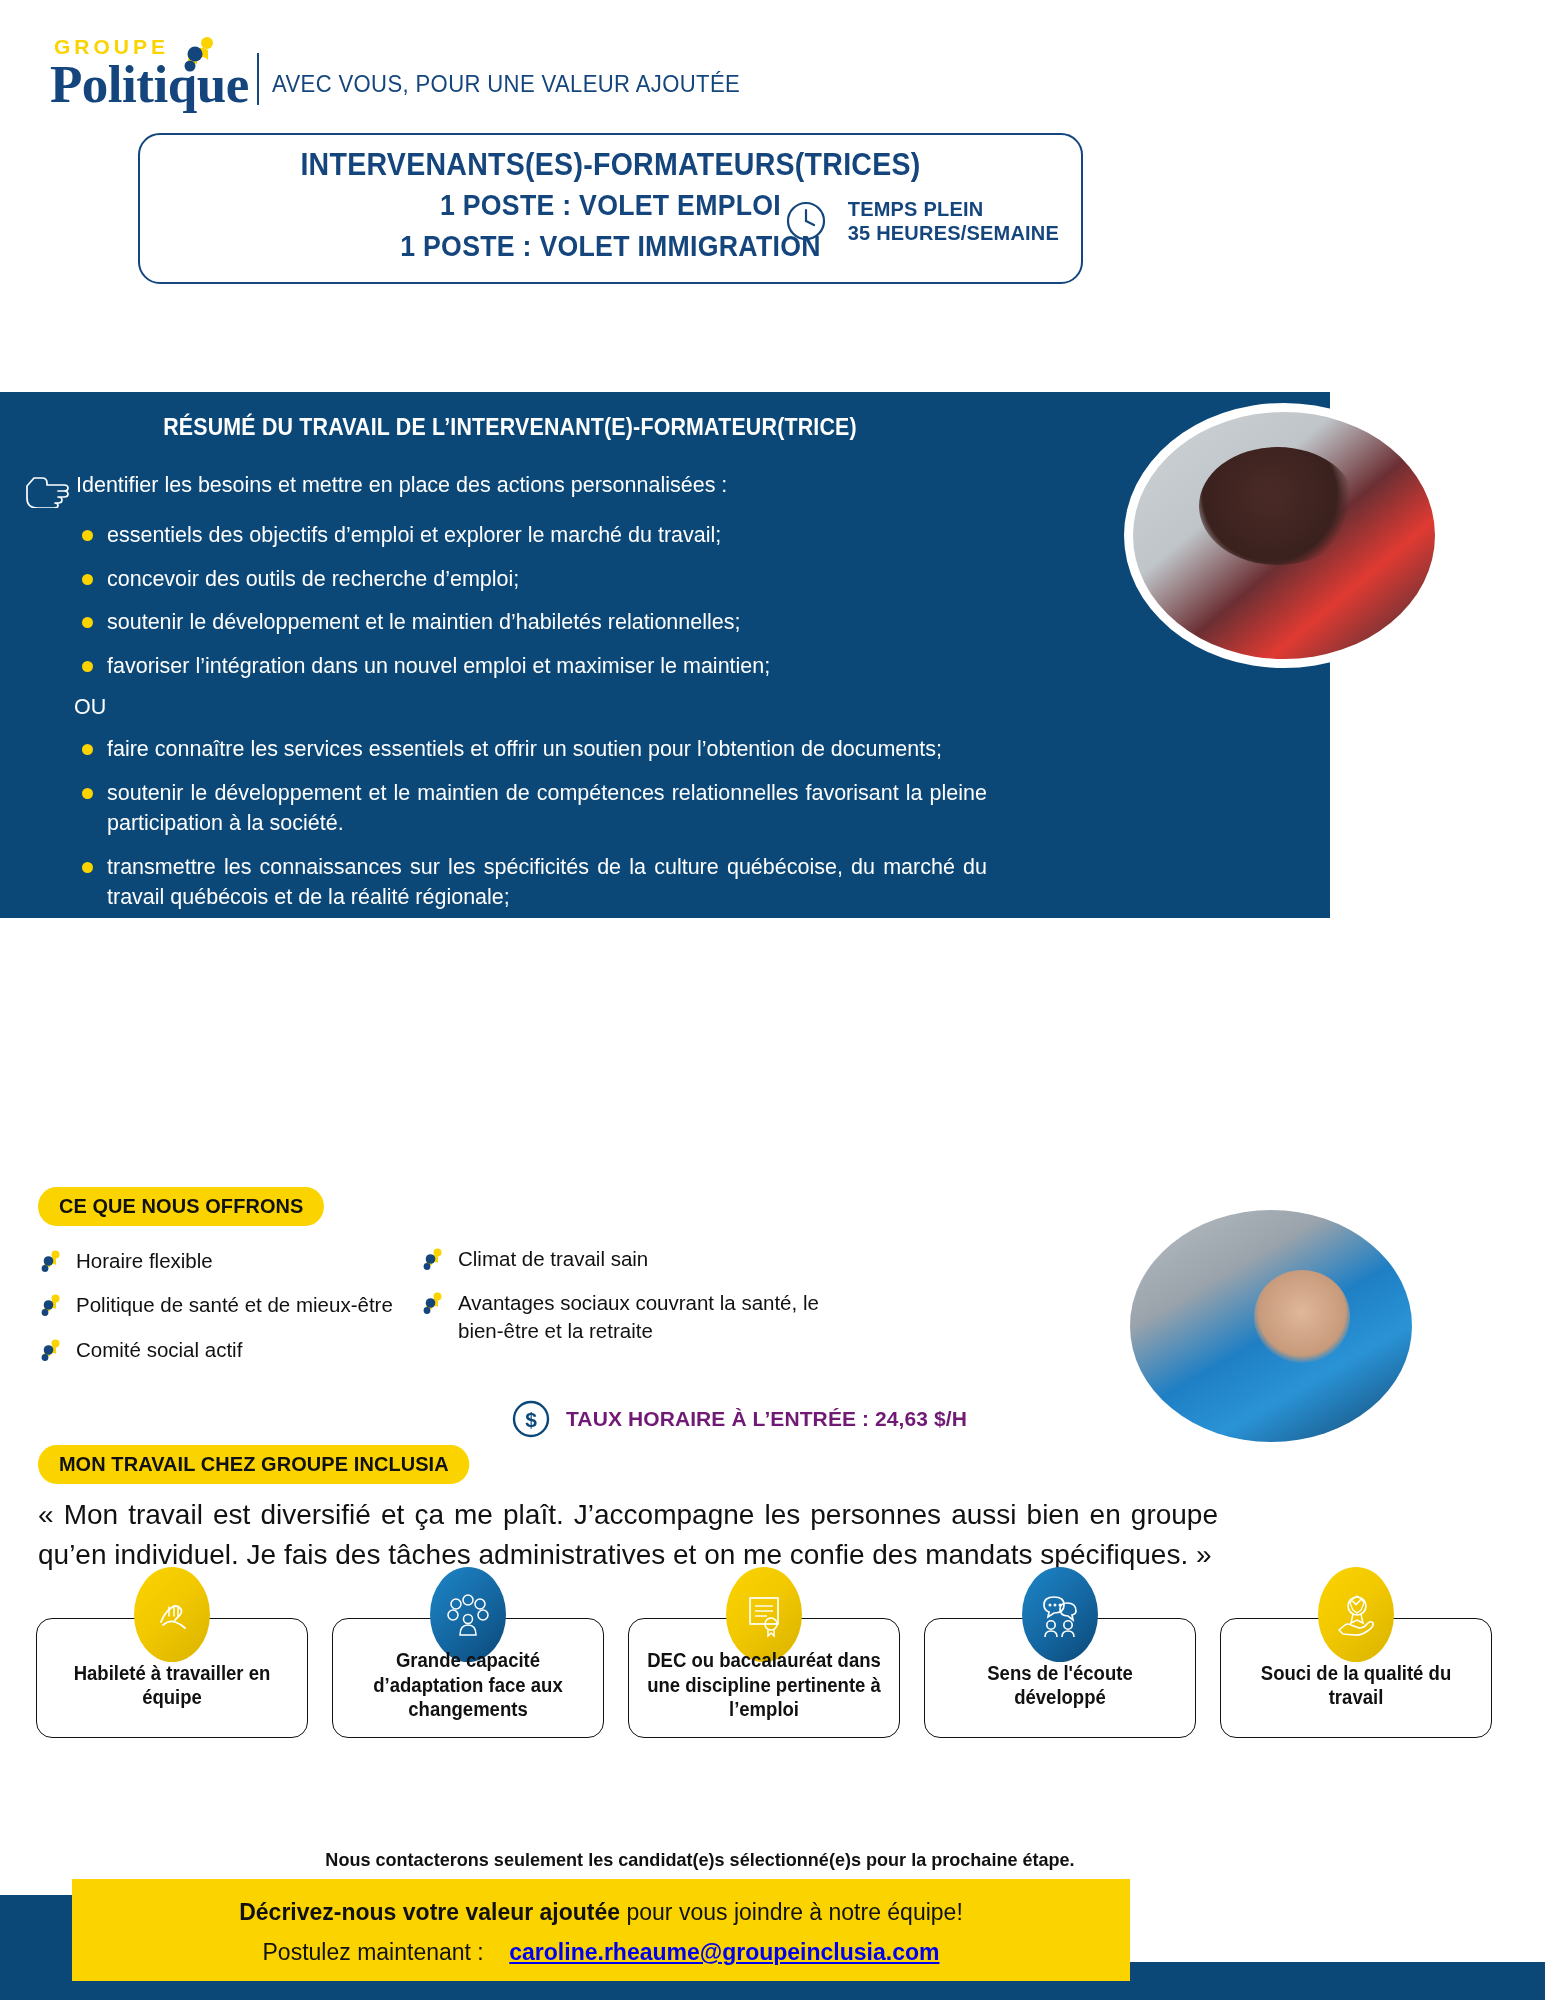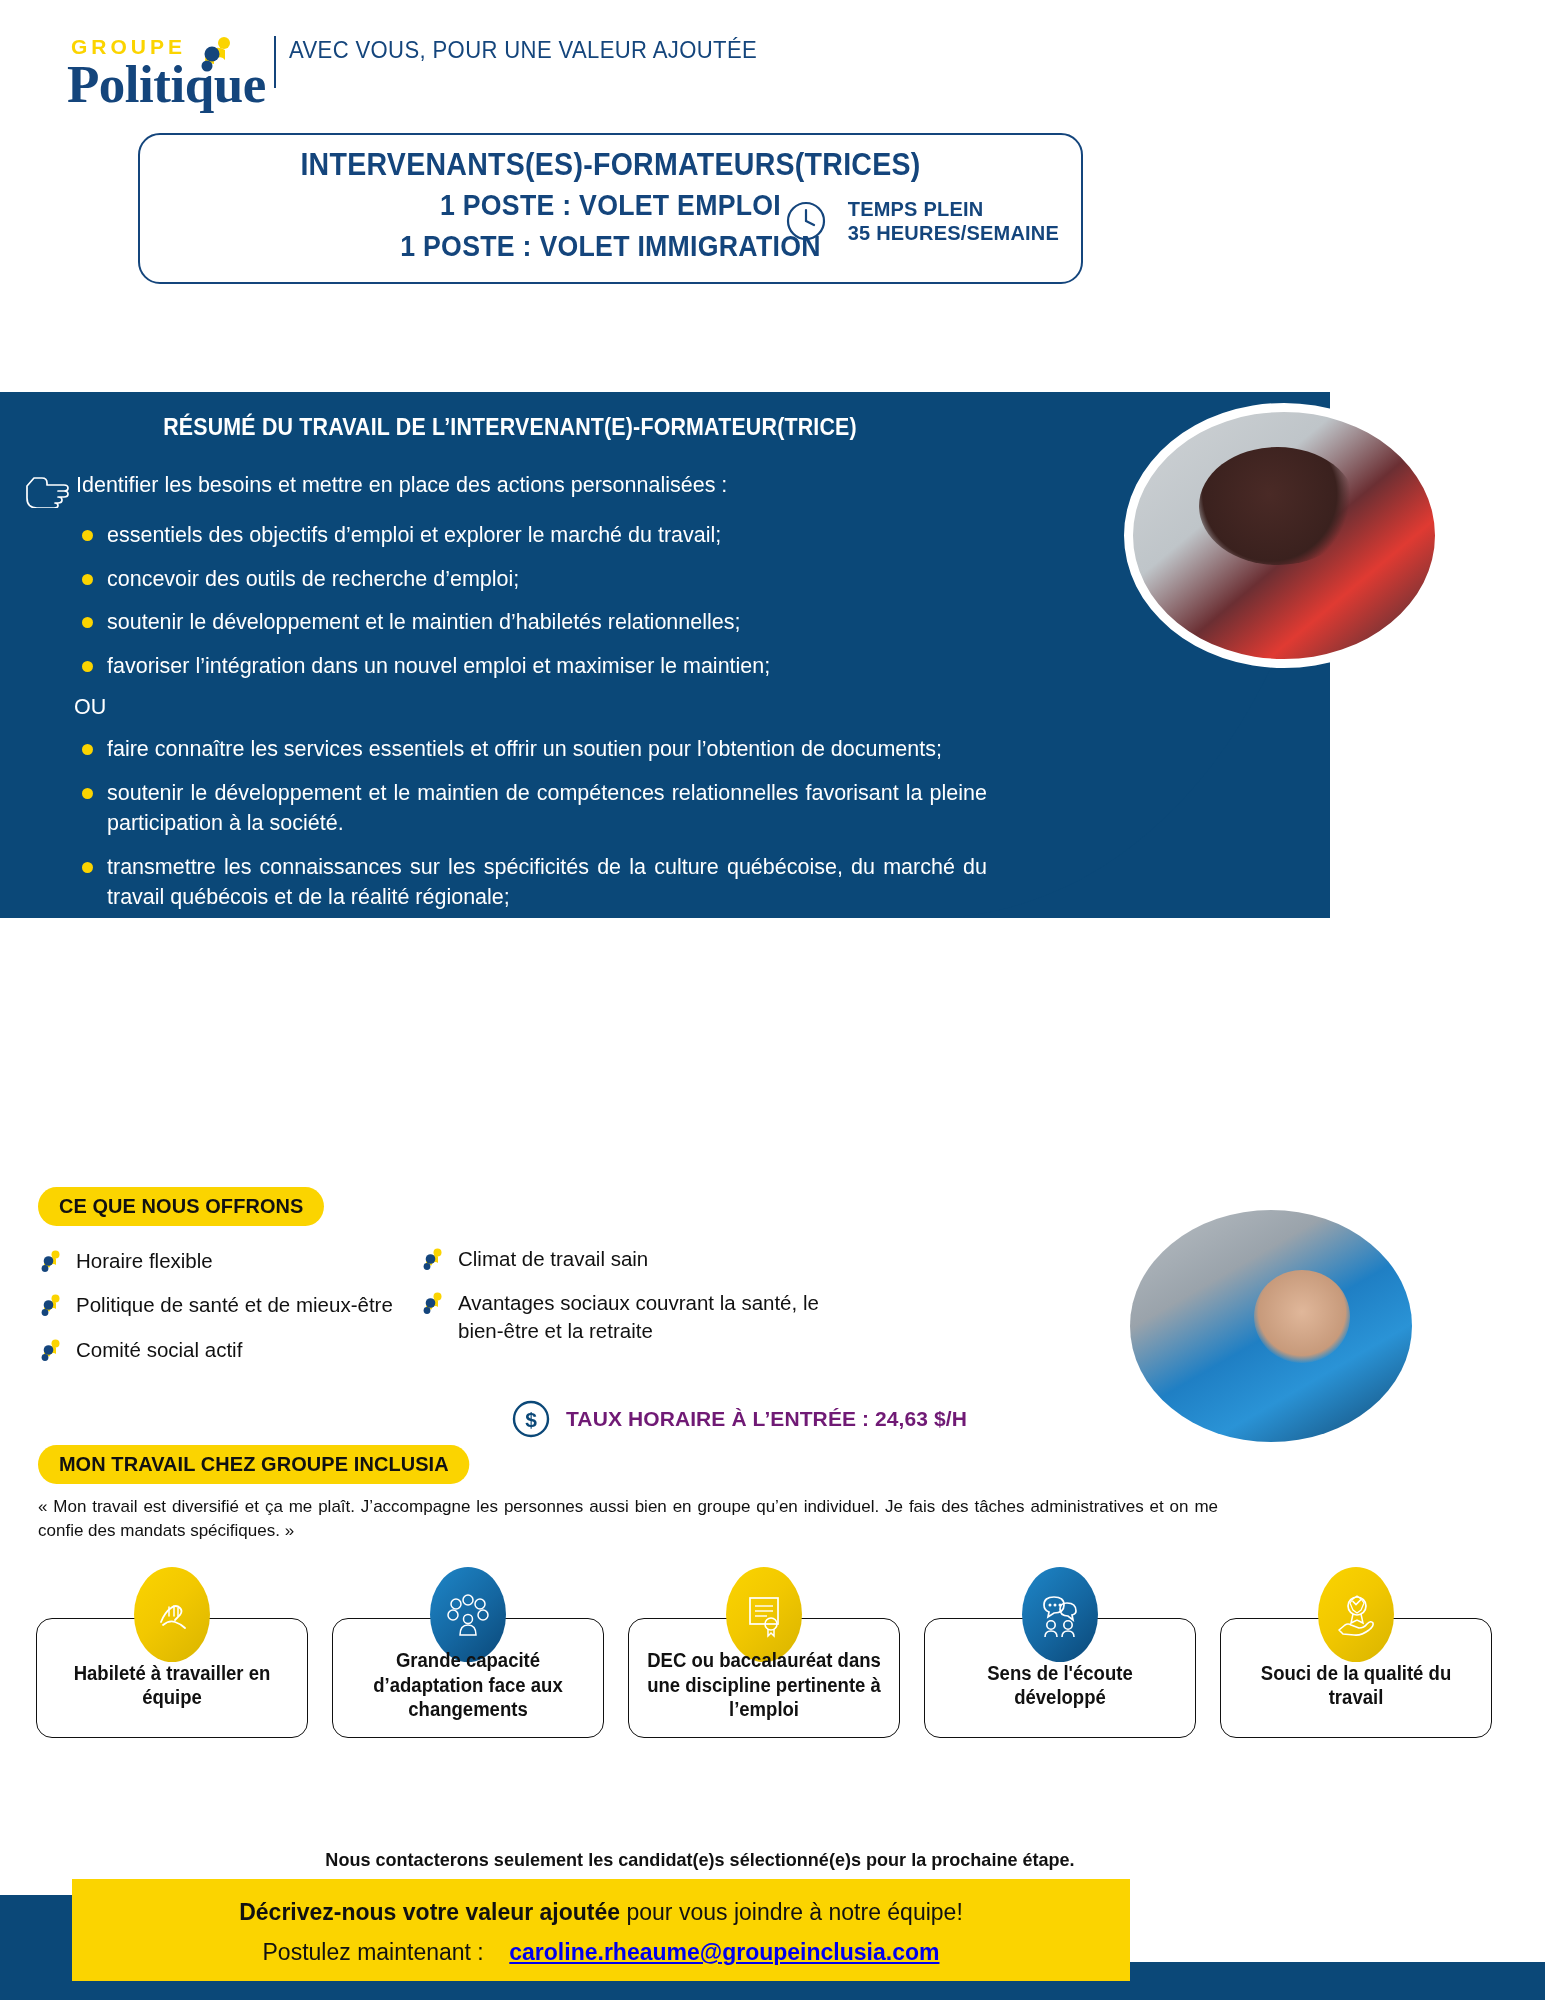--- a/index.html
+++ b/index.html
@@ -5,21 +5,21 @@
   * { box-sizing: border-box; margin: 0; padding: 0; }
   html, body {
     width: 1545px; height: 2000px;
     background: #ffffff;
     font-family: "Liberation Sans", sans-serif;
     overflow: hidden;
   }
   .page { position: relative; width: 1545px; height: 2000px; background:#fff; }
 
   
-  .header { position:absolute; left:67px; top:36px; display:flex; }
+  .header { position:absolute; left:50px; top:36px; display:flex; align-items:flex-end; }
   .logo-block { position:relative; }
   .logo-groupe {
     font-size: 21px; font-weight: 700; letter-spacing: 4.0px;
     color:#FBD400; line-height:1; margin-left:4px; margin-bottom:3px;
     font-family:"Liberation Sans", sans-serif;
   }
   .logo-name {
     font-family:"Liberation Serif", serif; font-weight:700;
     font-size:53px; color:#14457C; line-height:0.92; letter-spacing:-0.5px;
   }
@@ -118,21 +118,21 @@
   }
   .photo-mid::after{
     content:""; position:absolute; left:44%; top:26%; width:34%; height:40%;
     border-radius:50%; background:radial-gradient(circle at 50% 45%, #e0b79a 0%, #c79a7b 62%, rgba(199,154,123,0) 74%);
   }
 
   
   .testi-pill { position:absolute; left:38px; top:1445px; }
   .testi-body {
     position:absolute; left:38px; top:1495px; width:1180px;
-    color:#111; font-size:17px; line-height:1.42; text-align:justify;
+    color:#111; font-size:28px; line-height:1.42; text-align:justify;
   }
 
   
   .cards { position:absolute; left:36px; top:1618px; width:1480px; display:flex; gap:24px; }
   .card {
     position:relative; width:272px; height:120px; border:1.8px solid #111;
     border-radius:16px; background:#fff; display:flex; align-items:center; justify-content:center;
     padding:0 8px;
   }
   .card-badge {

